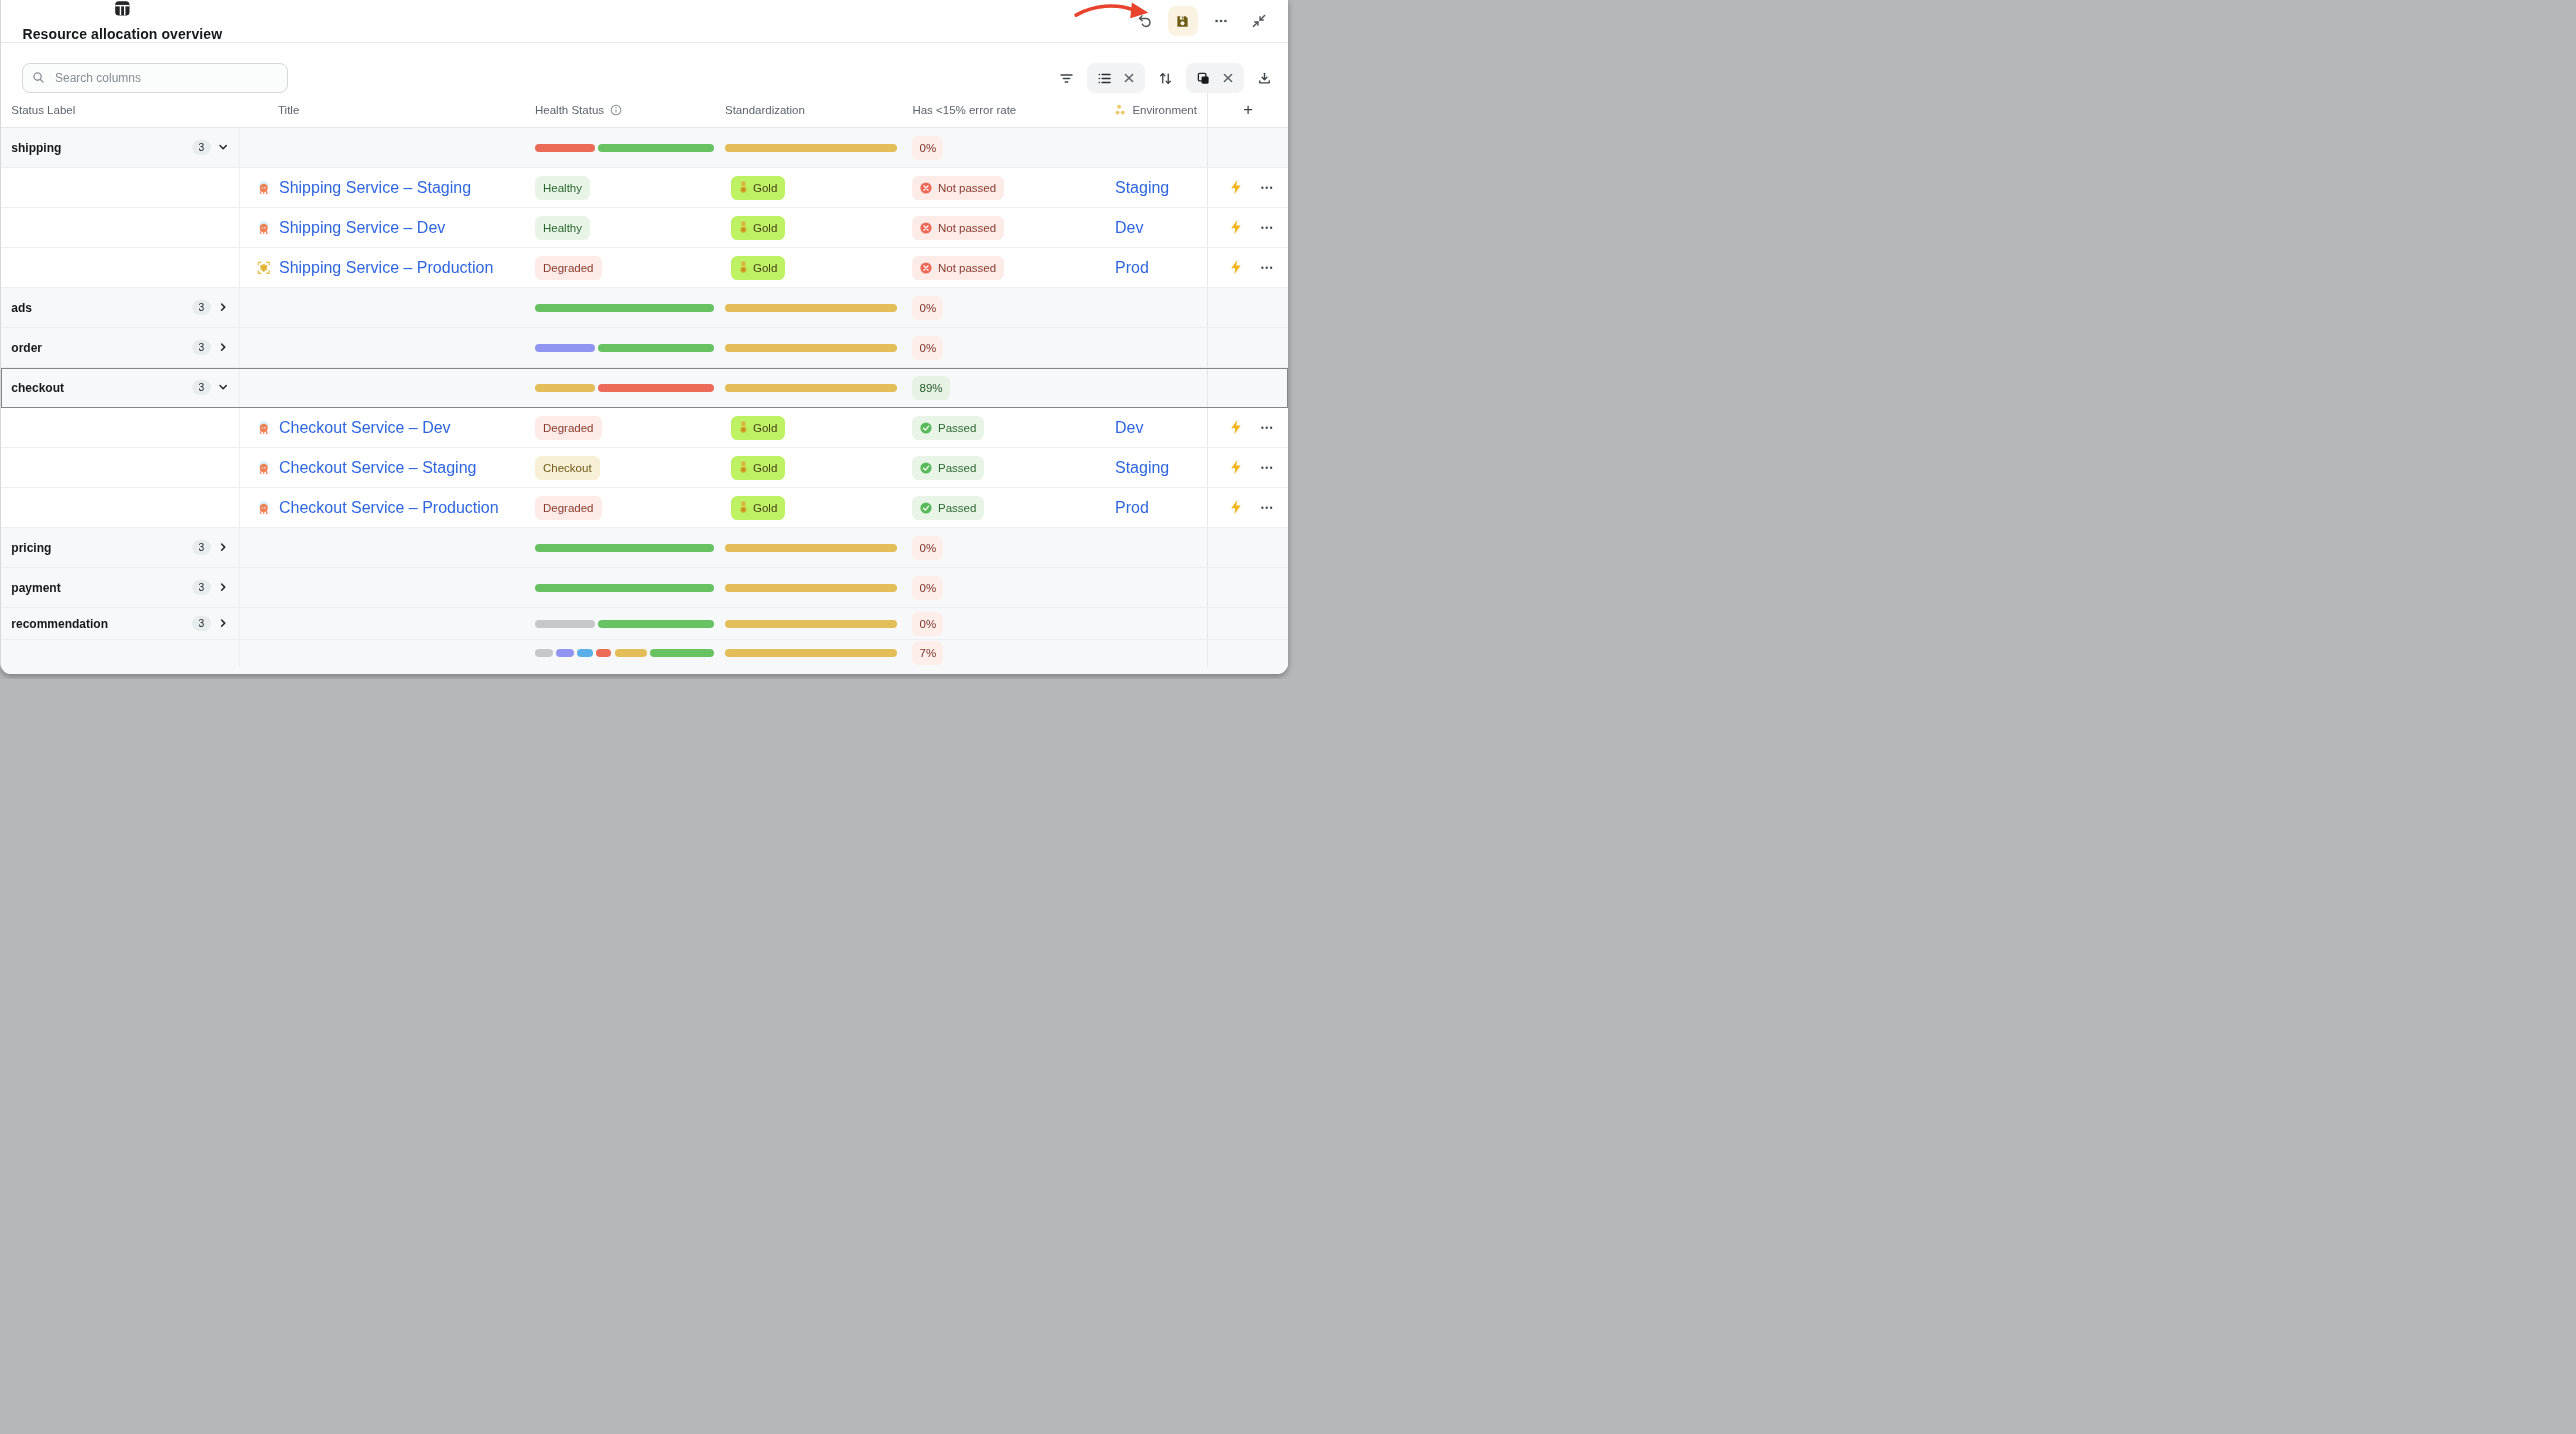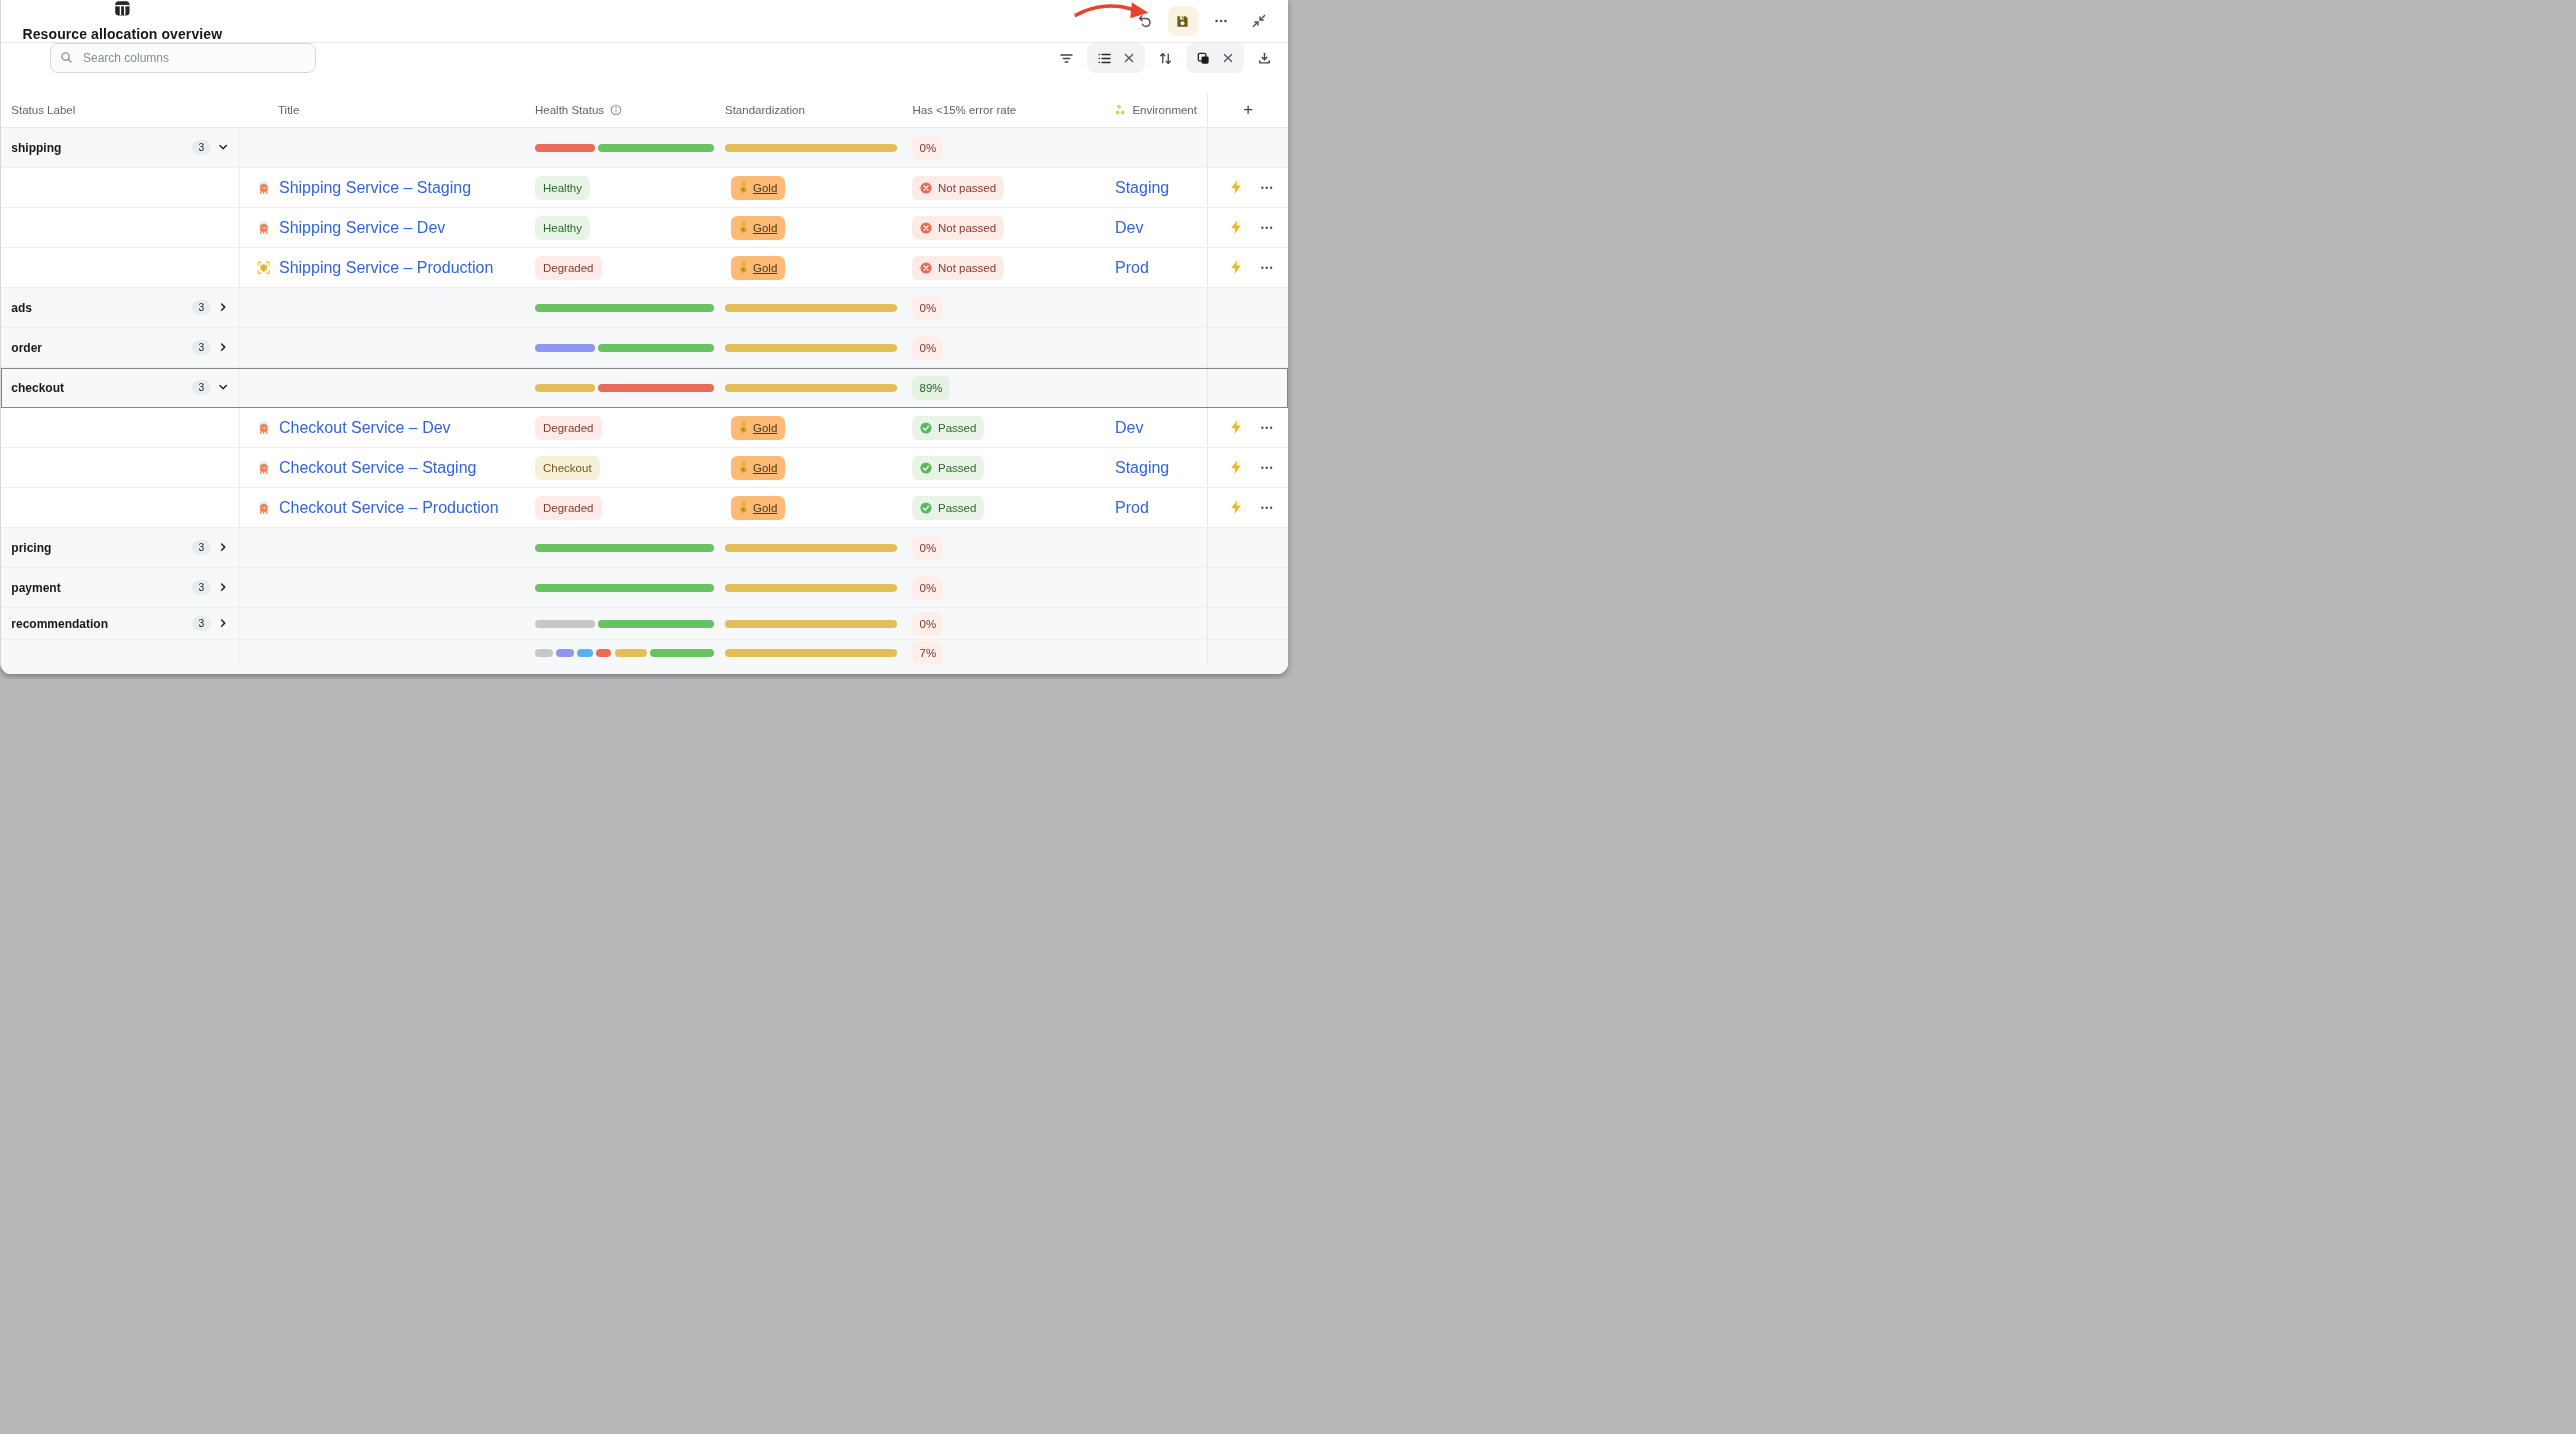--- a/index.html
+++ b/index.html
@@ -6,21 +6,21 @@
   .card{width:1287px;background:#fff;border-left:0.8px solid #d8d8d8;border-radius:0 0 11px 11px;overflow:hidden;position:relative;box-shadow:0 2.4px 6.4px rgba(0,0,0,.3);margin:0 0 4.8px 0;}
   
   .topbar{height:42px;display:flex;align-items:center;padding:0 14.3px 0 21.5px;border-bottom:0.8px solid #e9e9e9;position:relative;}
   .titlewrap{display:flex;align-items:center;gap:9.6px;flex-direction:column;}
   .page-title{font-size:14px;font-weight:700;color:#16181b;letter-spacing:0.1px;}
   .topbar-right{margin-left:auto;display:flex;align-items:center;gap:8px;}
   .iconbtn{width:30px;height:30px;border-radius:8px;display:flex;align-items:center;justify-content:center;cursor:pointer;}
   .iconbtn.save{background:#faf3e2;}
   .annotation-arrow{position:absolute;right:135px;top:0.8px;pointer-events:none;}
   
-  .toolrow{height:50px;display:flex;align-items:flex-start;padding:0 16px 0 21px;margin-left:28px;}
+  .toolrow{height:50px;display:flex;align-items:flex-end;padding:0 16px 0 21px;}
   .searchbox{position:relative;width:266px;height:30px;}
   .searchbox input{width:100%;height:100%;box-sizing:border-box;border:0.8px solid #d5d8db;border-radius:8px;background:#fbfcfc;padding:0 9.6px 0 32px;font-size:12px;color:#333;font-family:"Liberation Sans",sans-serif;outline:none;}
   .searchbox input::placeholder{color:#878d95;}
   .searchbox .mag{position:absolute;left:10.3px;top:8px;}
   .toolrow-right{margin-left:auto;display:flex;align-items:center;gap:12.7px;}
   .toolchip{height:30px;background:#f1f3f5;border-radius:8px;display:flex;align-items:center;gap:11px;padding:0 10.3px;}
   .plainicon{display:flex;align-items:center;justify-content:center;cursor:pointer;}
   .row{display:flex;align-items:center;height:40px;border-bottom:0.8px solid #eceef0;background:#fff;box-sizing:border-box;}
   .row.group{background:#f7f8f9;}
   .row.header{height:35px;border-bottom:0.8px solid #e6e8ea;background:#fff;}
@@ -57,21 +57,21 @@
   .seg-blue{background:#5cb0ea;}
   .seg-gray{background:#c6c7c9;}
   
   .badge{display:inline-flex;align-items:center;height:24px;padding:0 7.2px;border-radius:6.4px;font-size:11.5px;font-weight:500;}
   .badge[data-tone="red"]{background:#fdeeea;color:#7b352a;}
   .badge[data-tone="green"]{background:#e6f2e3;color:#265c2b;}
   .chip{display:inline-flex;align-items:center;gap:5.6px;height:24px;padding:0 8px;border-radius:6.4px;font-size:11.5px;font-weight:500;}
   .chip[data-tone="green"]{background:#e8f5e6;color:#2c672f;}
   .chip[data-tone="red"]{background:#fcebe7;color:#8a3a2e;}
   .chip[data-tone="yellow"]{background:#f8efd7;color:#6f5a14;}
-  .chip-gold{background:#fdba74;color:#49411d;text-decoration:underline;}
+  .chip-gold{background:#bef264;color:#49411d;}
   .link{color:#2f66e0;font-size:16px;font-weight:500;text-decoration:none;cursor:pointer;}
   .ricon{display:flex;width:13.5px;}
   .act{display:flex;cursor:pointer;}
   
   .footer{height:41px;border-top:0.8px solid #e4e6e8;display:flex;align-items:center;padding-left:13.5px;background:#fff;}
   .results{font-size:11.5px;font-weight:700;color:#17191c;}
 </style>
 </head>
 <body>
 

